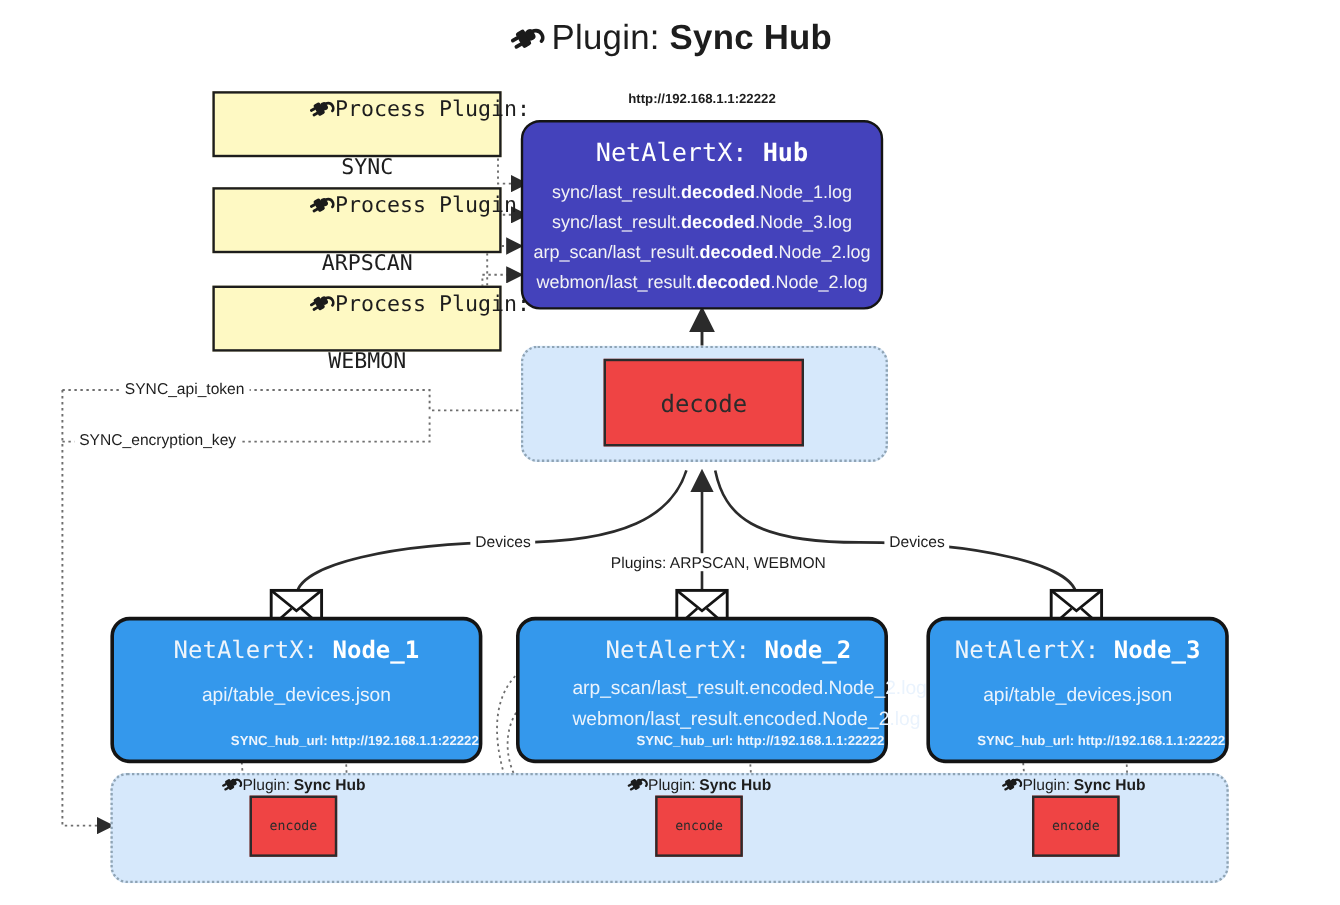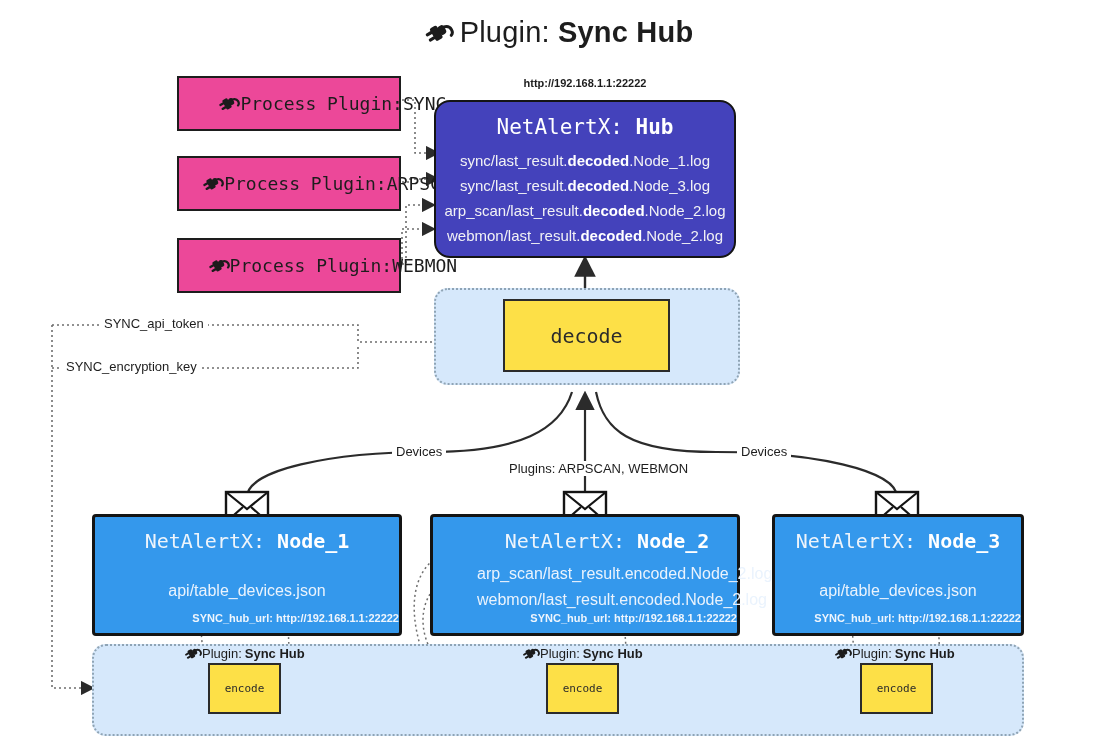--- a/index.html
+++ b/index.html
@@ -9,56 +9,56 @@
   svg.layer{position:absolute;left:0;top:0;width:1117px;height:754px;pointer-events:none;}
 
   
   .title{position:absolute;left:0;top:16px;width:1117px;text-align:center;
          font-size:29px;color:#1d1d1d;letter-spacing:.2px;}
   .title .tlabel{font-weight:400;}
   .title .tname{font-weight:700;}
   .plug{display:inline-block;vertical-align:-3px;margin-right:6px;}
 
   
-  .procbox{position:absolute;border:2px solid #1d1d1d;background:#ec4899;
+  .procbox{position:absolute;border:2px solid #1d1d1d;background:#fef9c3;
            font-family:"DejaVu Sans Mono","Liberation Mono",monospace;
            font-size:18px;line-height:24px;color:#1d1d1d;
-           display:flex;flex-direction:row;align-items:center;justify-content:center;}
+           display:flex;flex-direction:column;align-items:center;justify-content:center;padding-left:17px;}
   .procbox .l1{display:flex;align-items:center;white-space:pre;}
   .procbox .l2{white-space:pre;}
 
   
   .hub{position:absolute;background:#4442bb;border:2px solid #141414;border-radius:16px;
        color:#ffffff;box-sizing:border-box;}
   .hub .hubtitle{text-align:center;font-family:"DejaVu Sans Mono","Liberation Mono",monospace;
                  font-size:21px;margin-top:13px;white-space:pre;}
   .hub .hubtitle b{font-weight:700;}
   .hub .logs{margin-top:9px;}
   .hub .logline{font-size:15px;line-height:25px;color:#f2f2f5;white-space:nowrap;
                 text-align:center;}
   .hub .logline b{font-weight:700;color:#ffffff;}
   .hubaddr{position:absolute;font-size:11px;font-weight:700;color:#1d1d1d;text-align:center;}
 
   
   .lightbox{position:absolute;background:#d6e8fb;border:2px dotted #8fa4b5;border-radius:14px;
             box-sizing:border-box;}
-  .whitebox{position:absolute;background:#fde047;border:2px solid #2b2b2b;box-sizing:border-box;
+  .whitebox{position:absolute;background:#ef4444;border:2px solid #2b2b2b;box-sizing:border-box;
             display:flex;align-items:center;justify-content:center;
             font-family:"DejaVu Sans Mono","Liberation Mono",monospace;color:#2b2b2b;}
   .decode{font-size:20px;}
   .encode{font-size:11px;}
 
   
-  .node{position:absolute;background:#3498ec;border:3px solid #141414;border-radius:4px;
+  .node{position:absolute;background:#3498ec;border:3px solid #141414;border-radius:16px;
         box-sizing:border-box;color:#ffffff;}
   .node .ntitle{text-align:center;font-family:"DejaVu Sans Mono","Liberation Mono",monospace;
                 font-size:20px;margin-top:12px;white-space:pre;color:#eef4fb;}
   .node .ntitle b{font-weight:700;color:#ffffff;}
   .node .nline{text-align:center;font-size:16px;line-height:26px;color:#eaf3fd;white-space:nowrap;}
-  .node .nlines{margin-top:25px;}
+  .node .nlines{margin-top:14px;}
   .node .nfoot{position:absolute;left:0;bottom:9px;width:100%;text-align:right;
                font-size:11px;font-weight:700;color:#eef5fd;}
 
   
   .pluglabel{position:absolute;font-size:13px;color:#1d1d1d;white-space:nowrap;
              display:flex;align-items:center;}
   .pluglabel .pl{font-weight:400;}
   .pluglabel .pn{font-weight:700;margin-left:3px;}
 
   

